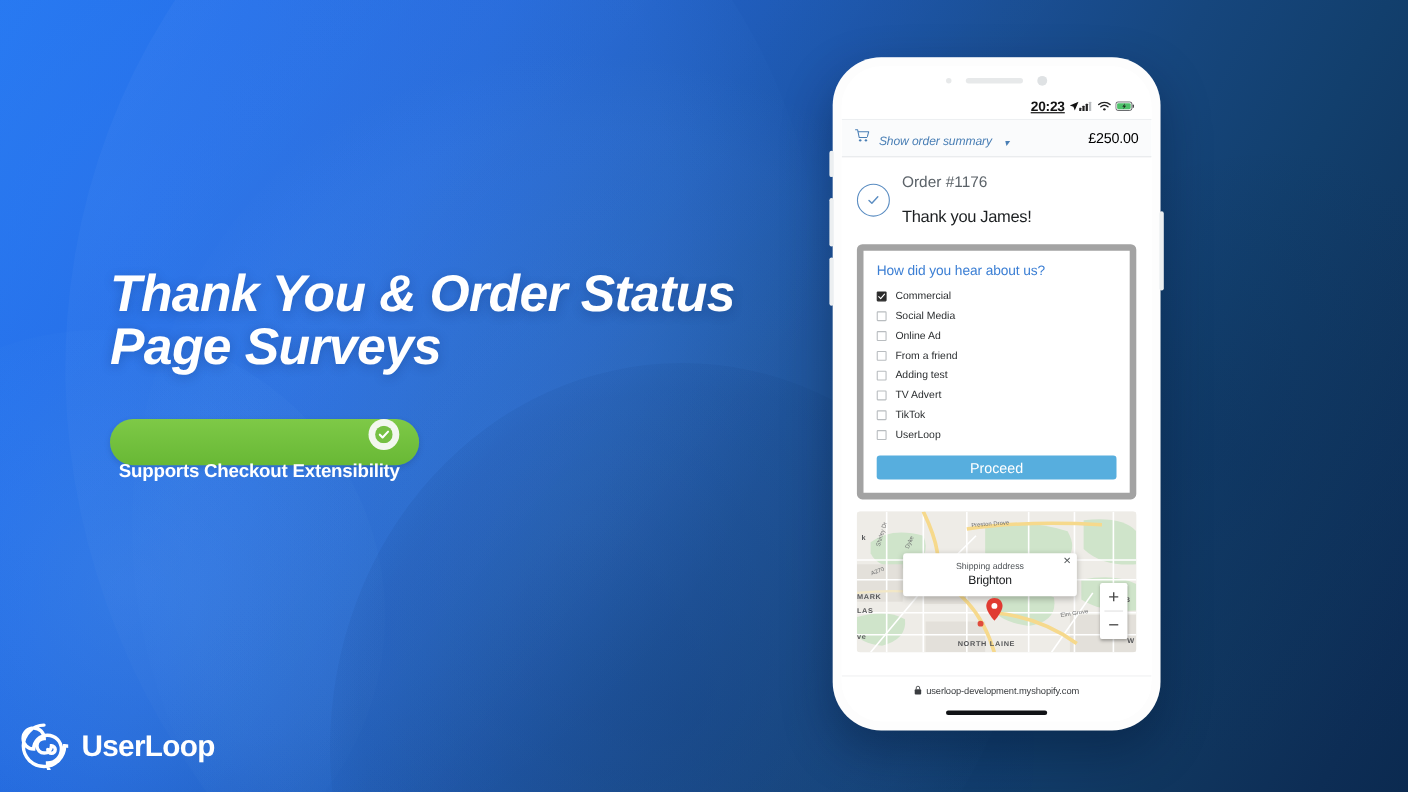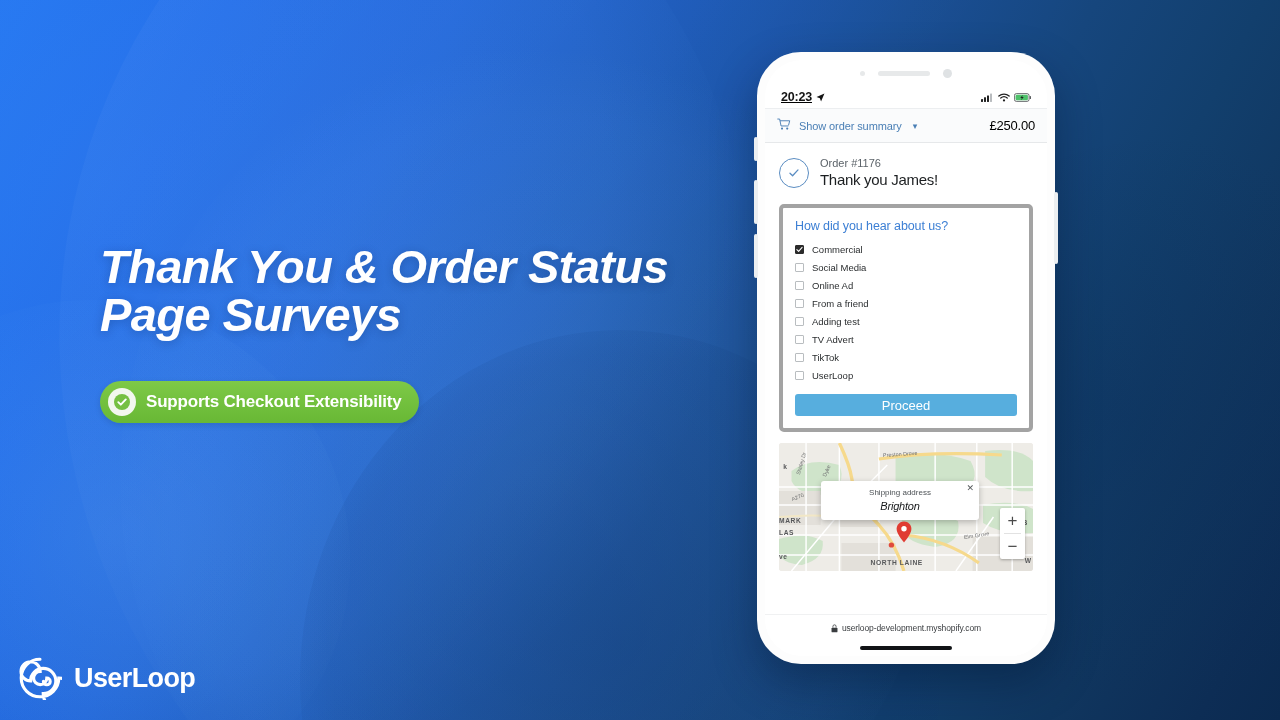--- a/index.html
+++ b/index.html
@@ -80,27 +80,28 @@
     letter-spacing: -0.6px;
     text-shadow: 0 2px 10px rgba(0,30,80,0.25);
   }
   .headline .l2 { display: block; }
 
   .badge {
     position: absolute;
     left: 100px; top: 381px;
     height: 42px;
     display: flex;
-    align-items: center;
+    align-items: flex-end;
     gap: 10px;
     padding: 0 18px 0 8px;
     border-radius: 21px;
     background: #76c043;
     background: linear-gradient(180deg, #7ec947, #68b835);
     box-shadow: 0 2px 6px rgba(0,0,0,0.12);
+    flex-direction: column;
   }
   .badge-check {
     width: 28px; height: 28px;
     border-radius: 50%;
     background: #f3f7ef;
     display: flex; align-items: center; justify-content: center;
     flex: 0 0 auto;
   }
   .badge-check svg { display: block; }
   .badge-text {
@@ -162,21 +163,21 @@
     flex: 0 0 auto;
   }
   .notch-dot-sm { width: 5px; height: 5px; border-radius: 50%; background: #e7e9ea; }
   .notch-speaker { width: 52px; height: 5px; border-radius: 3px; background: #e7e9ea; }
   .notch-cam { width: 9px; height: 9px; border-radius: 50%; background: #dfe2e4; }
 
   
   .statusbar {
     height: 22px;
     padding: 0 16px;
-    display: flex; align-items: center; justify-content: space-between;
+    display: flex; align-items: center; justify-content: flex-end;
     flex: 0 0 auto;
     text-decoration: underline;
   }
   .sb-left { display: flex; align-items: center; gap: 4px; }
   .sb-time { font-size: 12.5px; font-weight: bold; color: #141414; letter-spacing: -0.2px; }
   .sb-right { display: flex; align-items: center; gap: 4px; }
 
   
   .page {
     flex: 1 1 auto;
@@ -188,47 +189,47 @@
 
   .summary-bar {
     height: 35px;
     background: #fafbfc;
     border-top: 1px solid #eceef0;
     border-bottom: 1px solid #e6e8ea;
     padding: 0 12px;
     display: flex; align-items: center; justify-content: space-between;
     flex: 0 0 auto;
   }
-  .summary-left { display: flex; align-items: center; gap: 8px; }
+  .summary-left { display: flex; align-items: flex-end; gap: 8px; font-style: italic; }
   .summary-link {
     color: #4a7fb5;
     font-size: 11px;
     letter-spacing: -0.1px;
   }
   .chev { margin-left: 3px; font-size: 9px; color: #4a7fb5; }
   .summary-total { font-size: 13px; color: #000000; letter-spacing: -0.2px; }
 
   .thankyou {
     padding: 14px 14px 13px 14px;
     display: flex; align-items: center; gap: 11px;
     flex: 0 0 auto;
   }
   .ty-check {
     width: 30px; height: 30px; border-radius: 50%;
     border: 1.4px solid #5b8dc2;
     display: flex; align-items: center; justify-content: center;
     flex: 0 0 auto;
   }
-  .ty-order { font-size: 11px; color: #5c6369; margin-bottom: 2px; letter-spacing: 0; }
+  .ty-order { font-size: 14px; color: #5c6369; margin-bottom: 16px; letter-spacing: 0; }
   .ty-title { font-size: 15px; color: #1c1f21; letter-spacing: -0.3px; }
 
   
   .survey {
     margin: 3px 14px 0 14px;
-    border: 4px solid #a3a3a3;
+    border: 6px solid #a3a3a3;
     border-radius: 5px;
     background: #ffffff;
     padding: 11px 12px 12px 12px;
     flex: 0 0 auto;
   }
   .survey-q {
     color: #3c7fd4;
     font-size: 12.5px;
     margin-bottom: 7px;
     letter-spacing: -0.1px;
@@ -279,21 +280,21 @@
     position: absolute;
     left: 42px; top: 38px;
     width: 158px;
     background: #ffffff;
     border-radius: 3px;
     box-shadow: 0 2px 6px rgba(0,0,0,0.25);
     padding: 7px 8px 8px 8px;
     text-align: center;
   }
   .tip-label { font-size: 8px; color: #4d5256; letter-spacing: 0; }
-  .tip-value { font-size: 11px; color: #17191b; margin-top: 3px; letter-spacing: -0.2px; font-style: italic; }
+  .tip-value { font-size: 11px; color: #17191b; margin-top: 3px; letter-spacing: -0.2px; }
   .tip-close {
     position: absolute; right: 5px; top: 3px;
     font-size: 9px; color: #55595c; cursor: pointer; line-height: 1;
   }
   .map-pin {
     position: absolute;
     left: 117px; top: 78px;
     width: 16px; height: 22px;
   }
   .map-zoom {

